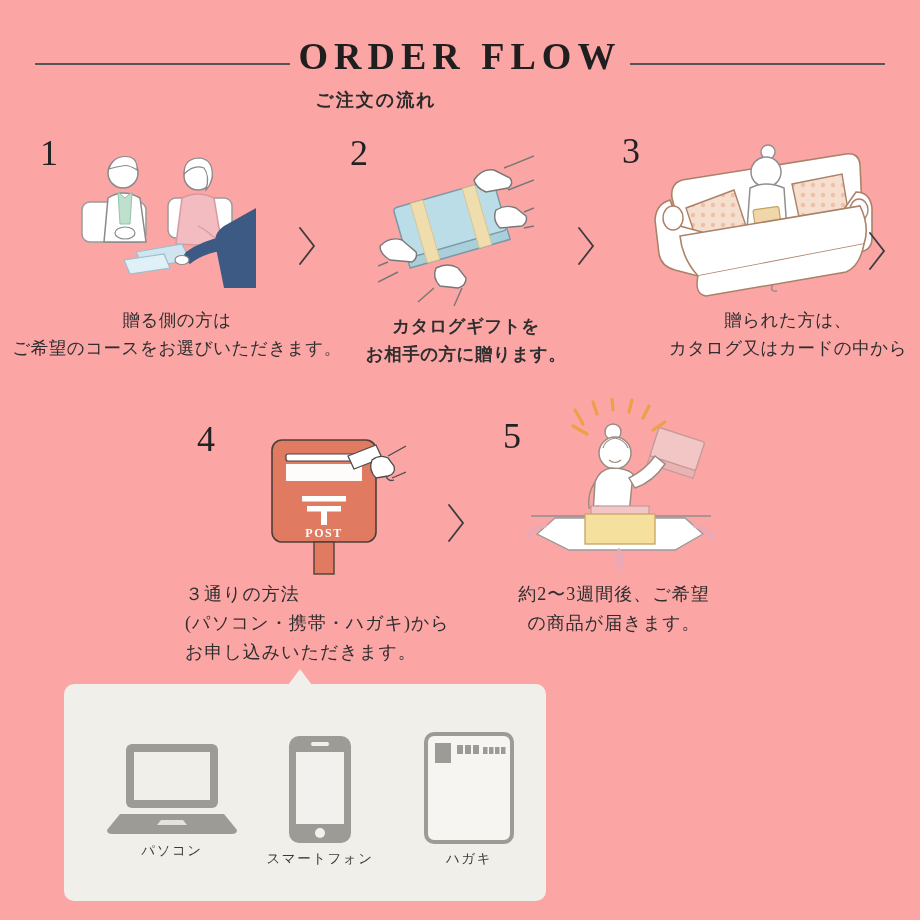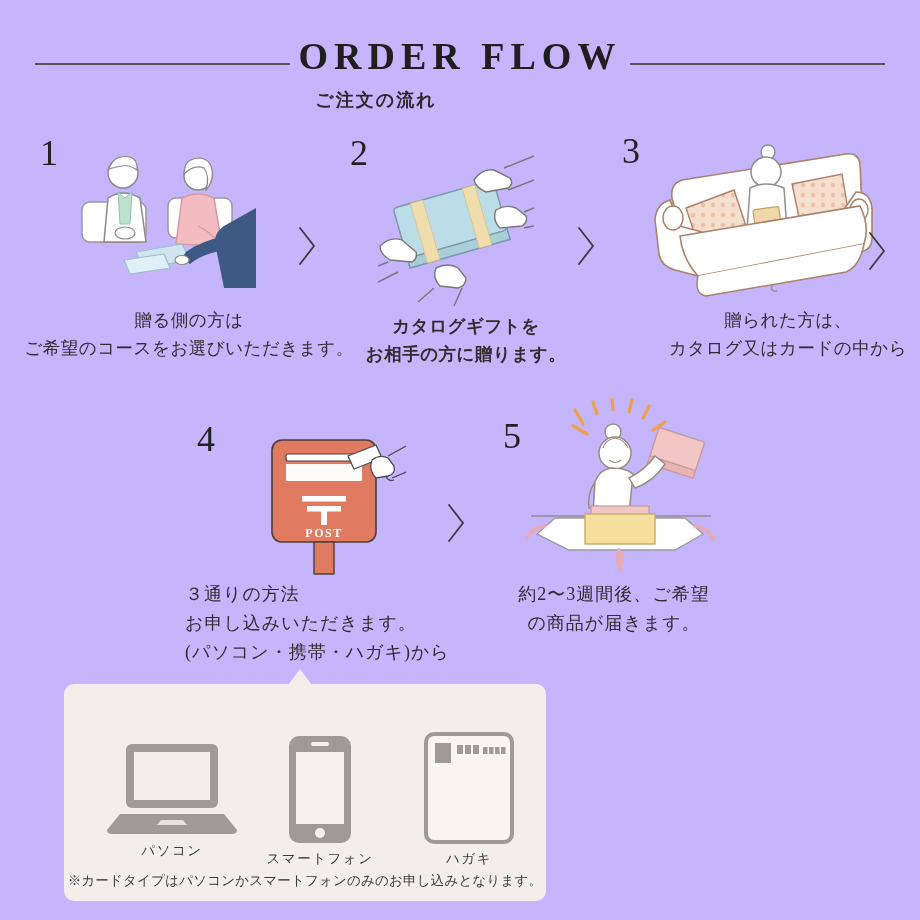--- a/index.html
+++ b/index.html
@@ -1,17 +1,17 @@
 <!DOCTYPE html>
 <html><head>
 <meta charset="utf-8">
 <style>
   html,body{margin:0;padding:0;background:#fff;}
   .page{
-    position:relative;width:920px;height:920px;background:#c4b5fd;overflow:hidden;
+    position:relative;width:920px;height:920px;background:#fca5a5;overflow:hidden;
     font-family:"Liberation Serif","DejaVu Serif",serif;color:#2a2a2a;
   }
   
   .hr{position:absolute;top:63px;height:2px;background:#555;}
   .hr-left{left:35px;width:255px;}
   .hr-right{left:630px;width:255px;}
   .title{position:absolute;top:34px;left:0;width:920px;margin:0;text-align:center;
          font-size:38px;font-weight:600;letter-spacing:6px;color:#1f1f1f;}
   .subtitle{position:absolute;top:88px;left:0;width:752px;text-align:center;
             font-size:18px;font-weight:700;letter-spacing:2px;}
@@ -21,21 +21,21 @@
   .n4{left:197px;top:418px;} .n5{left:503px;top:415px;}
   
   .ill{position:absolute;}
   .ill1{left:78px; top:146px; width:178px;height:142px;}
   .ill2{left:378px;top:150px; width:156px;height:156px;}
   .ill3{left:650px;top:132px; width:232px;height:174px;}
   .ill4{left:260px;top:436px; width:146px;height:140px;}
   .ill5{left:525px;top:398px; width:192px;height:174px;}
   
   .cap{position:absolute;font-size:17.5px;line-height:1.6;letter-spacing:0.5px;text-align:center;color:#2e2e2e;}
-  .cap1{left:16px;   top:306px;width:346px;}
+  .cap1{left:4px;   top:306px;width:346px;}
   .cap2{left:348px;top:312px;width:236px;font-weight:bold;}
   .cap3{left:594px;top:306px;width:326px;margin-left:31px;}
   .cap4{left:185px;top:580px;width:280px;text-align:left;font-size:18px;letter-spacing:1px;}
   .cap5{left:478px;top:580px;width:272px;font-size:18px;letter-spacing:1px;}
   
   .chev{position:absolute;width:20px;height:40px;}
   .c1{left:297px;top:226px;} .c2{left:576px;top:226px;}
   .c3{left:867px;top:231px;} .c4{left:446px;top:503px;}
   
   .appbox{position:absolute;left:64px;top:684px;width:482px;height:217px;
@@ -158,22 +158,22 @@
     <rect x="47" y="70" width="34" height="5.5" fill="#fff"></rect>
     <rect x="61" y="70" width="6" height="19" fill="#fff"></rect>
     <text x="64" y="101" text-anchor="middle" font-size="12" font-weight="bold" letter-spacing="1.5" fill="#fff">POST</text>
     <rect x="54" y="106" width="20" height="32" fill="#e07a61" stroke="#4d3f39" stroke-width="1.4"></rect>
     <polygon points="88,20 116,9 122,22 94,33" fill="#fff" stroke="#4d4d4d" stroke-width="1.3"></polygon>
     <path d="M112,24 Q120,18 128,22 L134,30 Q136,38 128,40 L116,42 Q108,34 112,24 Z" fill="#fff" stroke="#4d4d4d" stroke-width="1.3"></path>
     <path d="M128,20 L146,10 M132,42 L146,36 M126,40 Q128,46 134,44" fill="none" stroke="#4d4d4d" stroke-width="1.3"></path>
   </svg>
   <div class="cap cap4">
     <div>３通りの方法</div>
+    <div>(パソコン・携帯・ハガキ)から</div>
     <div>お申し込みいただきます。</div>
-    <div>(パソコン・携帯・ハガキ)から</div>
   </div>
   <svg class="chev c4" viewBox="0 0 20 40">
     <polyline points="3,2 17,20 3,38" fill="none" stroke="#3c3c3c" stroke-width="1.8" stroke-linecap="round"></polyline>
   </svg>
 
   <div class="stepnum n5">5</div>
   <svg class="ill ill5" viewBox="0 0 192 174">
     <g stroke="#eda048" stroke-width="3.2" stroke-linecap="round">
       <line x1="58" y1="26" x2="50" y2="12"></line>
       <line x1="72" y1="16" x2="68" y2="4"></line>
@@ -230,15 +230,14 @@
     <rect x="33" y="13" width="6" height="9" fill="#9d9b96"></rect>
     <rect x="41" y="13" width="6" height="9" fill="#9d9b96"></rect>
     <rect x="49" y="13" width="6" height="9" fill="#9d9b96"></rect>
     <rect x="59" y="15" width="4.5" height="7" fill="#9d9b96"></rect>
     <rect x="65" y="15" width="4.5" height="7" fill="#9d9b96"></rect>
     <rect x="71" y="15" width="4.5" height="7" fill="#9d9b96"></rect>
     <rect x="77" y="15" width="4.5" height="7" fill="#9d9b96"></rect>
   </svg>
   <div class="mlabel ml3">ハガキ</div>
 
-  <div class="note">※カードタイプはパソコンかスマートフォンのみのお申し込みとなります。</div>
 
 </div>
 
 </body></html>

